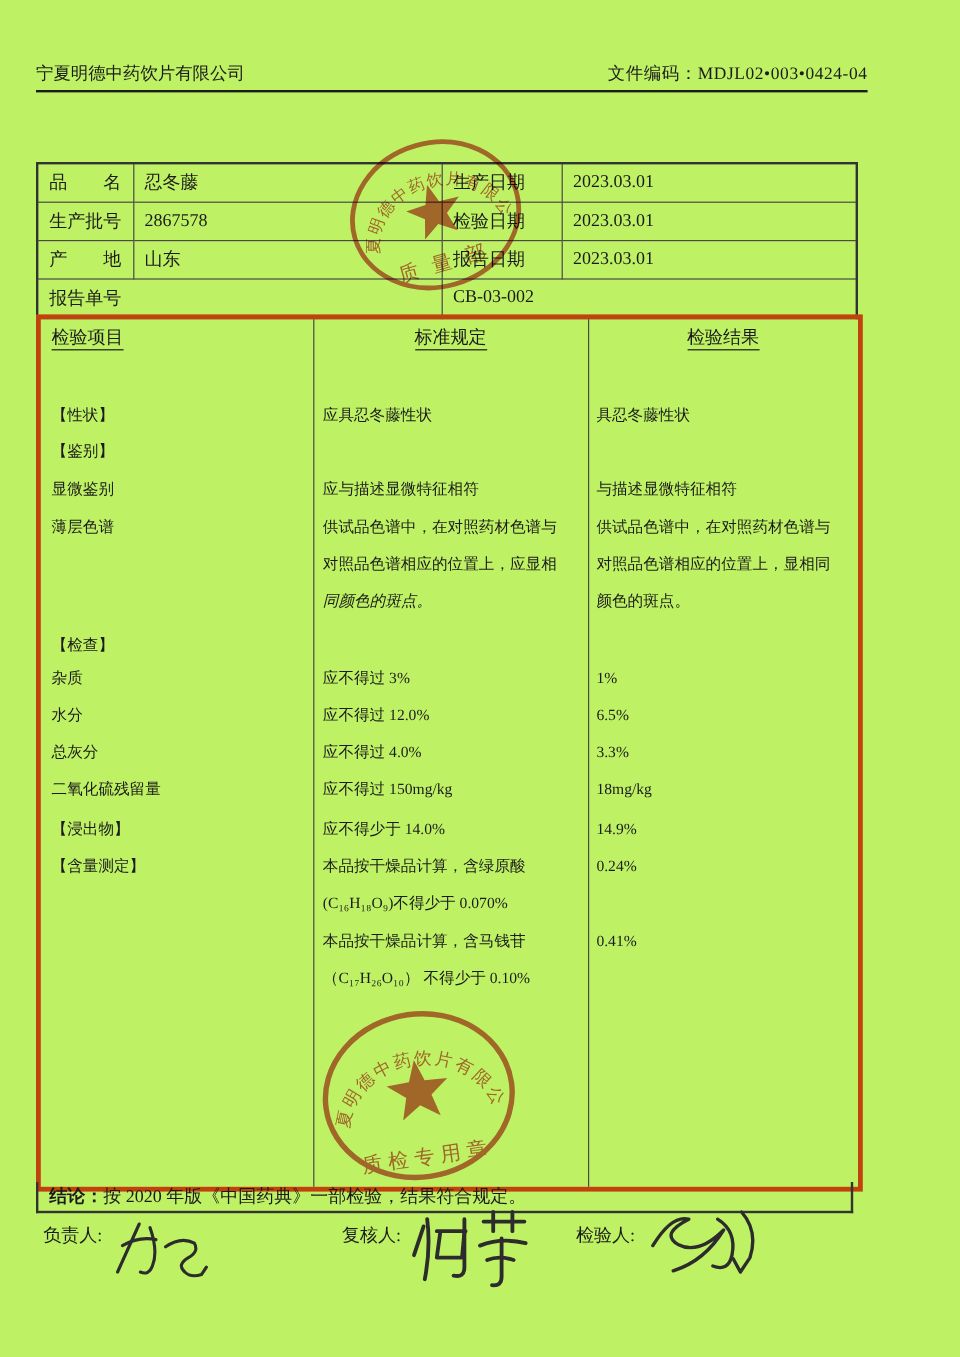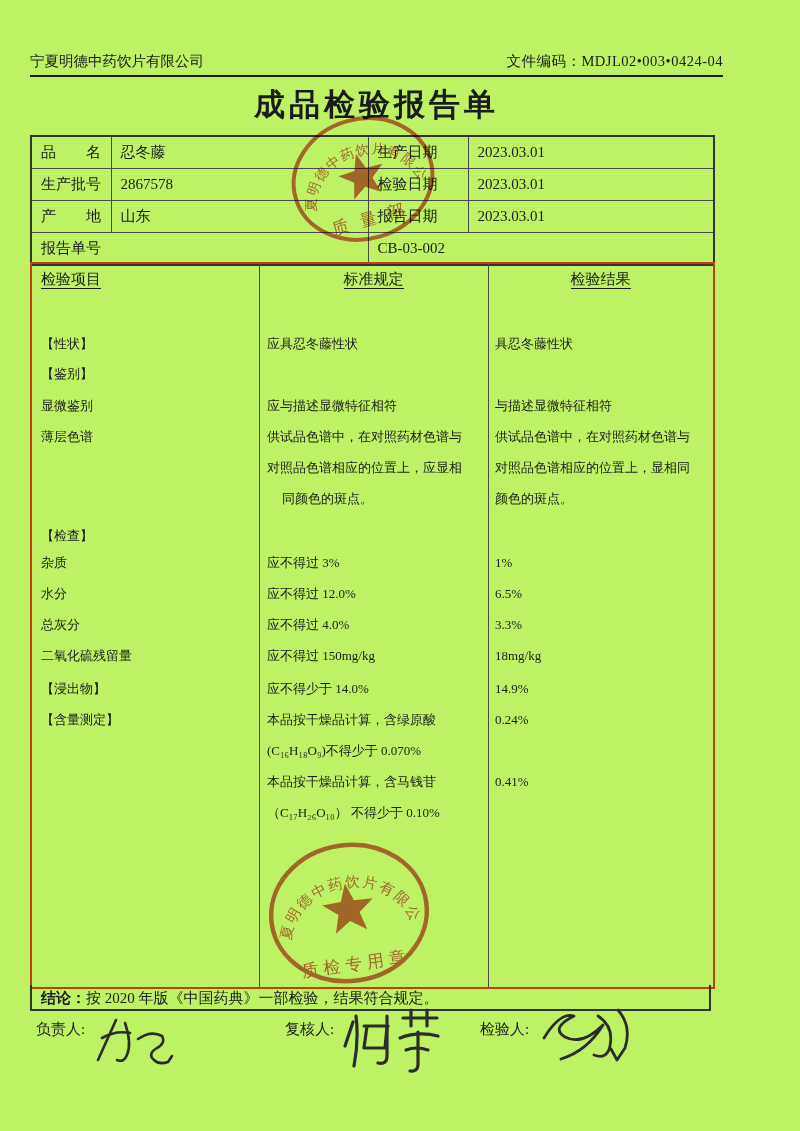--- a/index.html
+++ b/index.html
@@ -19,21 +19,21 @@
     position:absolute;left:30px;top:135px;width:683px;border-collapse:collapse;table-layout:fixed;
     font-size:15px;
   }
   table.info td,table.info th{
     border:1px solid #4a4a4a;padding:0 0 0 9px;text-align:left;font-weight:normal;
     height:31px;vertical-align:middle;white-space:nowrap;overflow:visible;
   }
   table.info{border:2px solid #333;}
   
   .detail{
-    left:30px;top:262px;width:681px;height:723px;border:2px solid #c2410c;
+    left:30px;top:262px;width:681px;height:723px;border:4px solid #c2410c;
   }
   .detail .vline{position:absolute;top:0;bottom:0;width:1px;background:#4a4a4a;}
   .detail .v1{left:227px;}
   .detail .v2{left:456px;}
   .detail .cell{position:absolute;white-space:nowrap;font-size:13px;line-height:22px;}
   .detail .hdr{position:absolute;top:6px;font-size:15px;}
   .detail .hdr .u{border-bottom:1px solid #1b1b1b;padding-bottom:1px;}
   .hdr-item{left:9px;}
   .hdr-standard{left:227px;width:229px;text-align:center;}
   .hdr-result{left:456px;width:225px;text-align:center;}
@@ -53,21 +53,20 @@
 </head>
 <body>
 
 <div class="page">
 
   <div class="abs doc-header">
     <span class="company">宁夏明德中药饮片有限公司</span>
     <span class="filecode">文件编码：MDJL02•003•0424-04</span>
   </div>
   <div class="abs header-rule"></div>
-  <div class="abs doc-title">成品检验报告单</div>
 
   <table class="info">
     <colgroup>
         <col style="width:80px">
         <col style="width:257px">
         <col style="width:100px">
         <col style="width:246px">
       </colgroup>
     <tbody>
         <tr>
@@ -105,21 +104,21 @@
         <span class="cell" style="left: 9px; top: 69px;">【性状】</span>
         <span class="cell" style="left: 235px; top: 69px;">应具忍冬藤性状</span>
         <span class="cell" style="left: 463px; top: 69px;">具忍冬藤性状</span>
         <span class="cell" style="left: 9px; top: 99px;">【鉴别】</span>
         <span class="cell" style="left: 9px; top: 131px;">显微鉴别</span>
         <span class="cell" style="left: 235px; top: 131px;">应与描述显微特征相符</span>
         <span class="cell" style="left: 463px; top: 131px;">与描述显微特征相符</span>
         <span class="cell" style="left: 9px; top: 162px;">薄层色谱</span>
         <span class="cell" style="left: 235px; top: 162px;">供试品色谱中，在对照药材色谱与</span>
         <span class="cell" style="left: 235px; top: 193px; text-align: right;">对照品色谱相应的位置上，应显相</span>
-        <span class="cell" style="left: 250px; top: 224px;">同颜色的斑点。</span>
+        <span class="cell" style="left: 235px; top: 224px; font-style: italic;">同颜色的斑点。</span>
         <span class="cell" style="left: 463px; top: 162px;">供试品色谱中，在对照药材色谱与</span>
         <span class="cell" style="left: 463px; top: 193px;">对照品色谱相应的位置上，显相同</span>
         <span class="cell" style="left: 463px; top: 224px;">颜色的斑点。</span>
         <span class="cell" style="left: 9px; top: 261px;">【检查】</span>
         <span class="cell" style="left: 9px; top: 288px;">杂质</span>
         <span class="cell" style="left: 235px; top: 288px;">应不得过 3%</span>
         <span class="cell" style="left: 463px; top: 288px;">1%</span>
         <span class="cell" style="left: 9px; top: 319px;">水分</span>
         <span class="cell" style="left: 235px; top: 319px;">应不得过 12.0%</span>
         <span class="cell" style="left: 463px; top: 319px;">6.5%</span>

